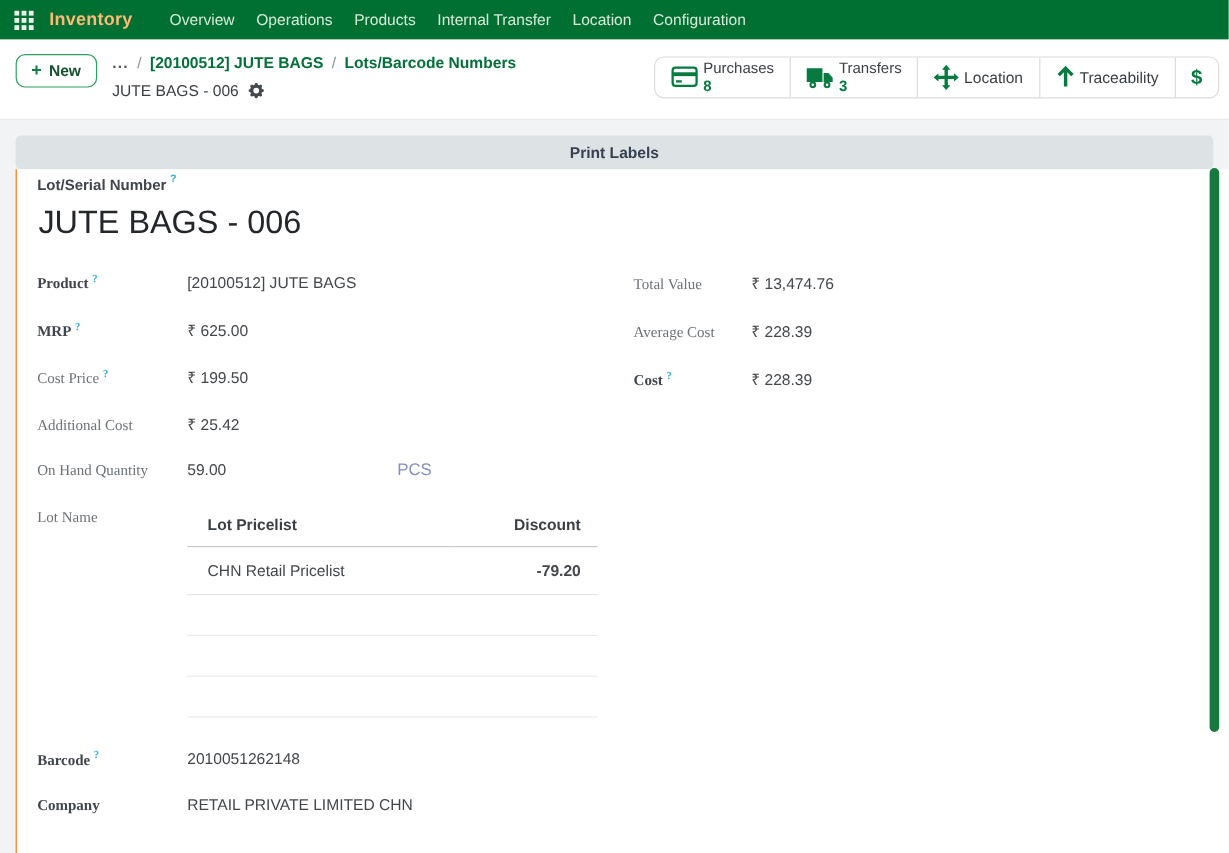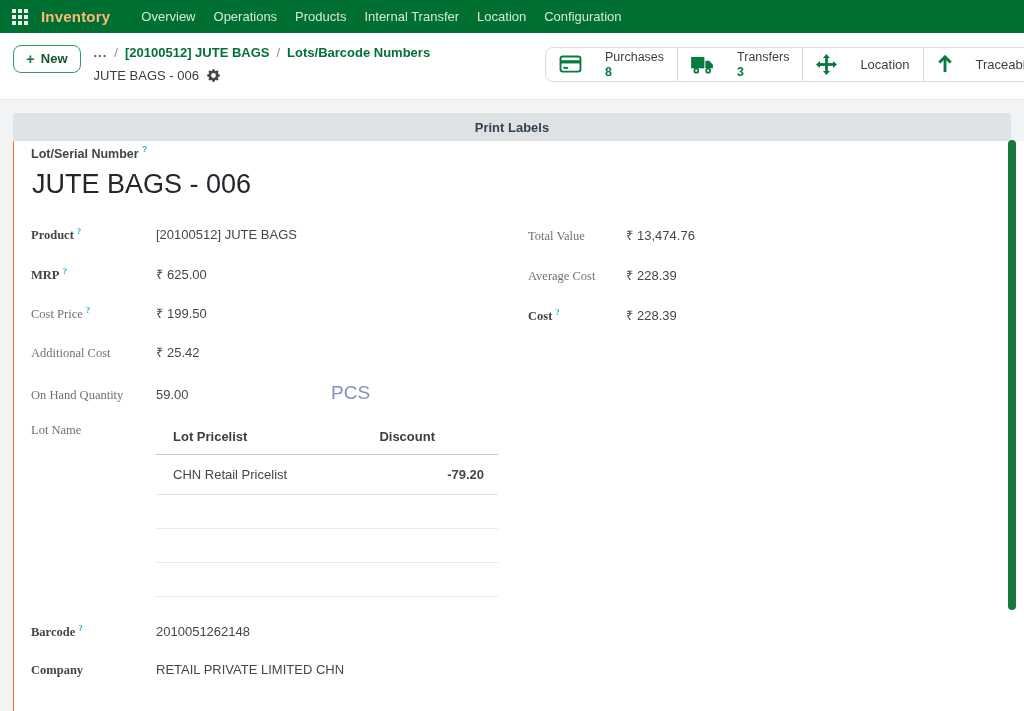--- a/index.html
+++ b/index.html
@@ -38,21 +38,21 @@
   .crumb-sep { margin: 0 7px; color: #8a9097; }
   .crumb-link { color: #03703a; font-weight: 600; text-decoration: none; cursor: pointer; }
   .crumb-line2 { font-size: 13px; color: #3a3f45; display: flex; align-items: center; height: 20px; margin-top: 3px; }
   .gear { margin-left: 8px; cursor: pointer; display: inline-flex; }
   
   .statgroup {
     position: absolute; left: 545px; top: 14px; height: 35px;
     display: flex; border: 1px solid #d9dcdf; border-radius: 8px; background: #fff;
   }
   .statbtn {
-    display: flex; align-items: center; gap: 23px; padding: 0 13px;
+    display: flex; align-items: center; gap: 4px; padding: 0 13px;
     border-right: 1px solid #d9dcdf; cursor: pointer; white-space: nowrap;
   }
   .statbtn:last-child { border-right: none; }
   .stat-text { display: flex; flex-direction: column; line-height: 1.15; }
   .stat-label { font-size: 12.5px; color: #3a3f45; }
   .stat-value { font-size: 12.5px; font-weight: 700; color: #067a3f; }
   .stat-single { font-size: 13px; color: #3a3f45; }
   .dollar { color: #067a3f; font-size: 17px; font-weight: 700; line-height: 1; }
   
   .content { height: 611px; background: #f2f3f5; position: relative; }
@@ -69,33 +69,33 @@
   .title-label { font-size: 12.5px; font-weight: 700; color: #41464c; }
   sup.help { color: #2fb1d6; font-weight: 700; font-size: 9px; margin-left: 3px; cursor: pointer; }
   h1.rec-title { font-size: 27px; font-weight: 500; color: #23272b; margin: 4px 0 24px 1px; line-height: 36px; }
   .fields { position: relative; }
   .frow { display: flex; align-items: baseline; height: 25px; margin-bottom: 14px; font-size: 13px; }
   .flabel { width: 125px; flex: none; font-size: 12.5px; font-family: Liberation Serif, serif; }
   .flabel.bold { font-weight: 700; color: #41464c; }
   .flabel.muted { font-weight: 400; color: #6d7276; }
   .fvalue { color: #43474b; }
   .fvalue.fixedw { width: 175px; flex: none; }
-  .funit { color: #858fc0; font-size: 19px; }
+  .funit { color: #858fc0; font-size: 14px; }
   .right-col { position: absolute; left: 497px; top: 0; width: 430px; }
   .right-col .flabel { width: 98px; }
   .right-col .frow { margin-bottom: 15px; }
   
   .lotrow { display: flex; margin-bottom: 26px; }
   .lotrow .flabel { padding-top: 2px; }
   table.ptable { width: 342px; border-collapse: collapse; }
   .ptable th {
     font-size: 13px; font-weight: 700; color: #3a3f44; text-align: left;
     padding: 8px 0 10px 17px; border-bottom: 1px solid #c6cacd;
   }
-  .ptable th.num { padding-right: 14px; padding-left: 0; }
+  .ptable th.num { text-align: right; padding-right: 14px; padding-left: 0; }
   .ptable td {
     font-size: 13px; color: #43474b; padding: 12px 0 12px 17px;
     border-bottom: 1px solid #e2e4e7;
   }
   .ptable td.num { text-align: right; padding-right: 14px; padding-left: 0; font-weight: bold; }
   .ptable tr.empty td { height: 34px; padding: 0; border-bottom: 1px solid #e8eaec; }
   
   .vscroll {
     position: absolute; width: 8px; right: 8px; top: 40px; height: 470px;
     background: #18793f; border-radius: 4px; cursor: pointer;

